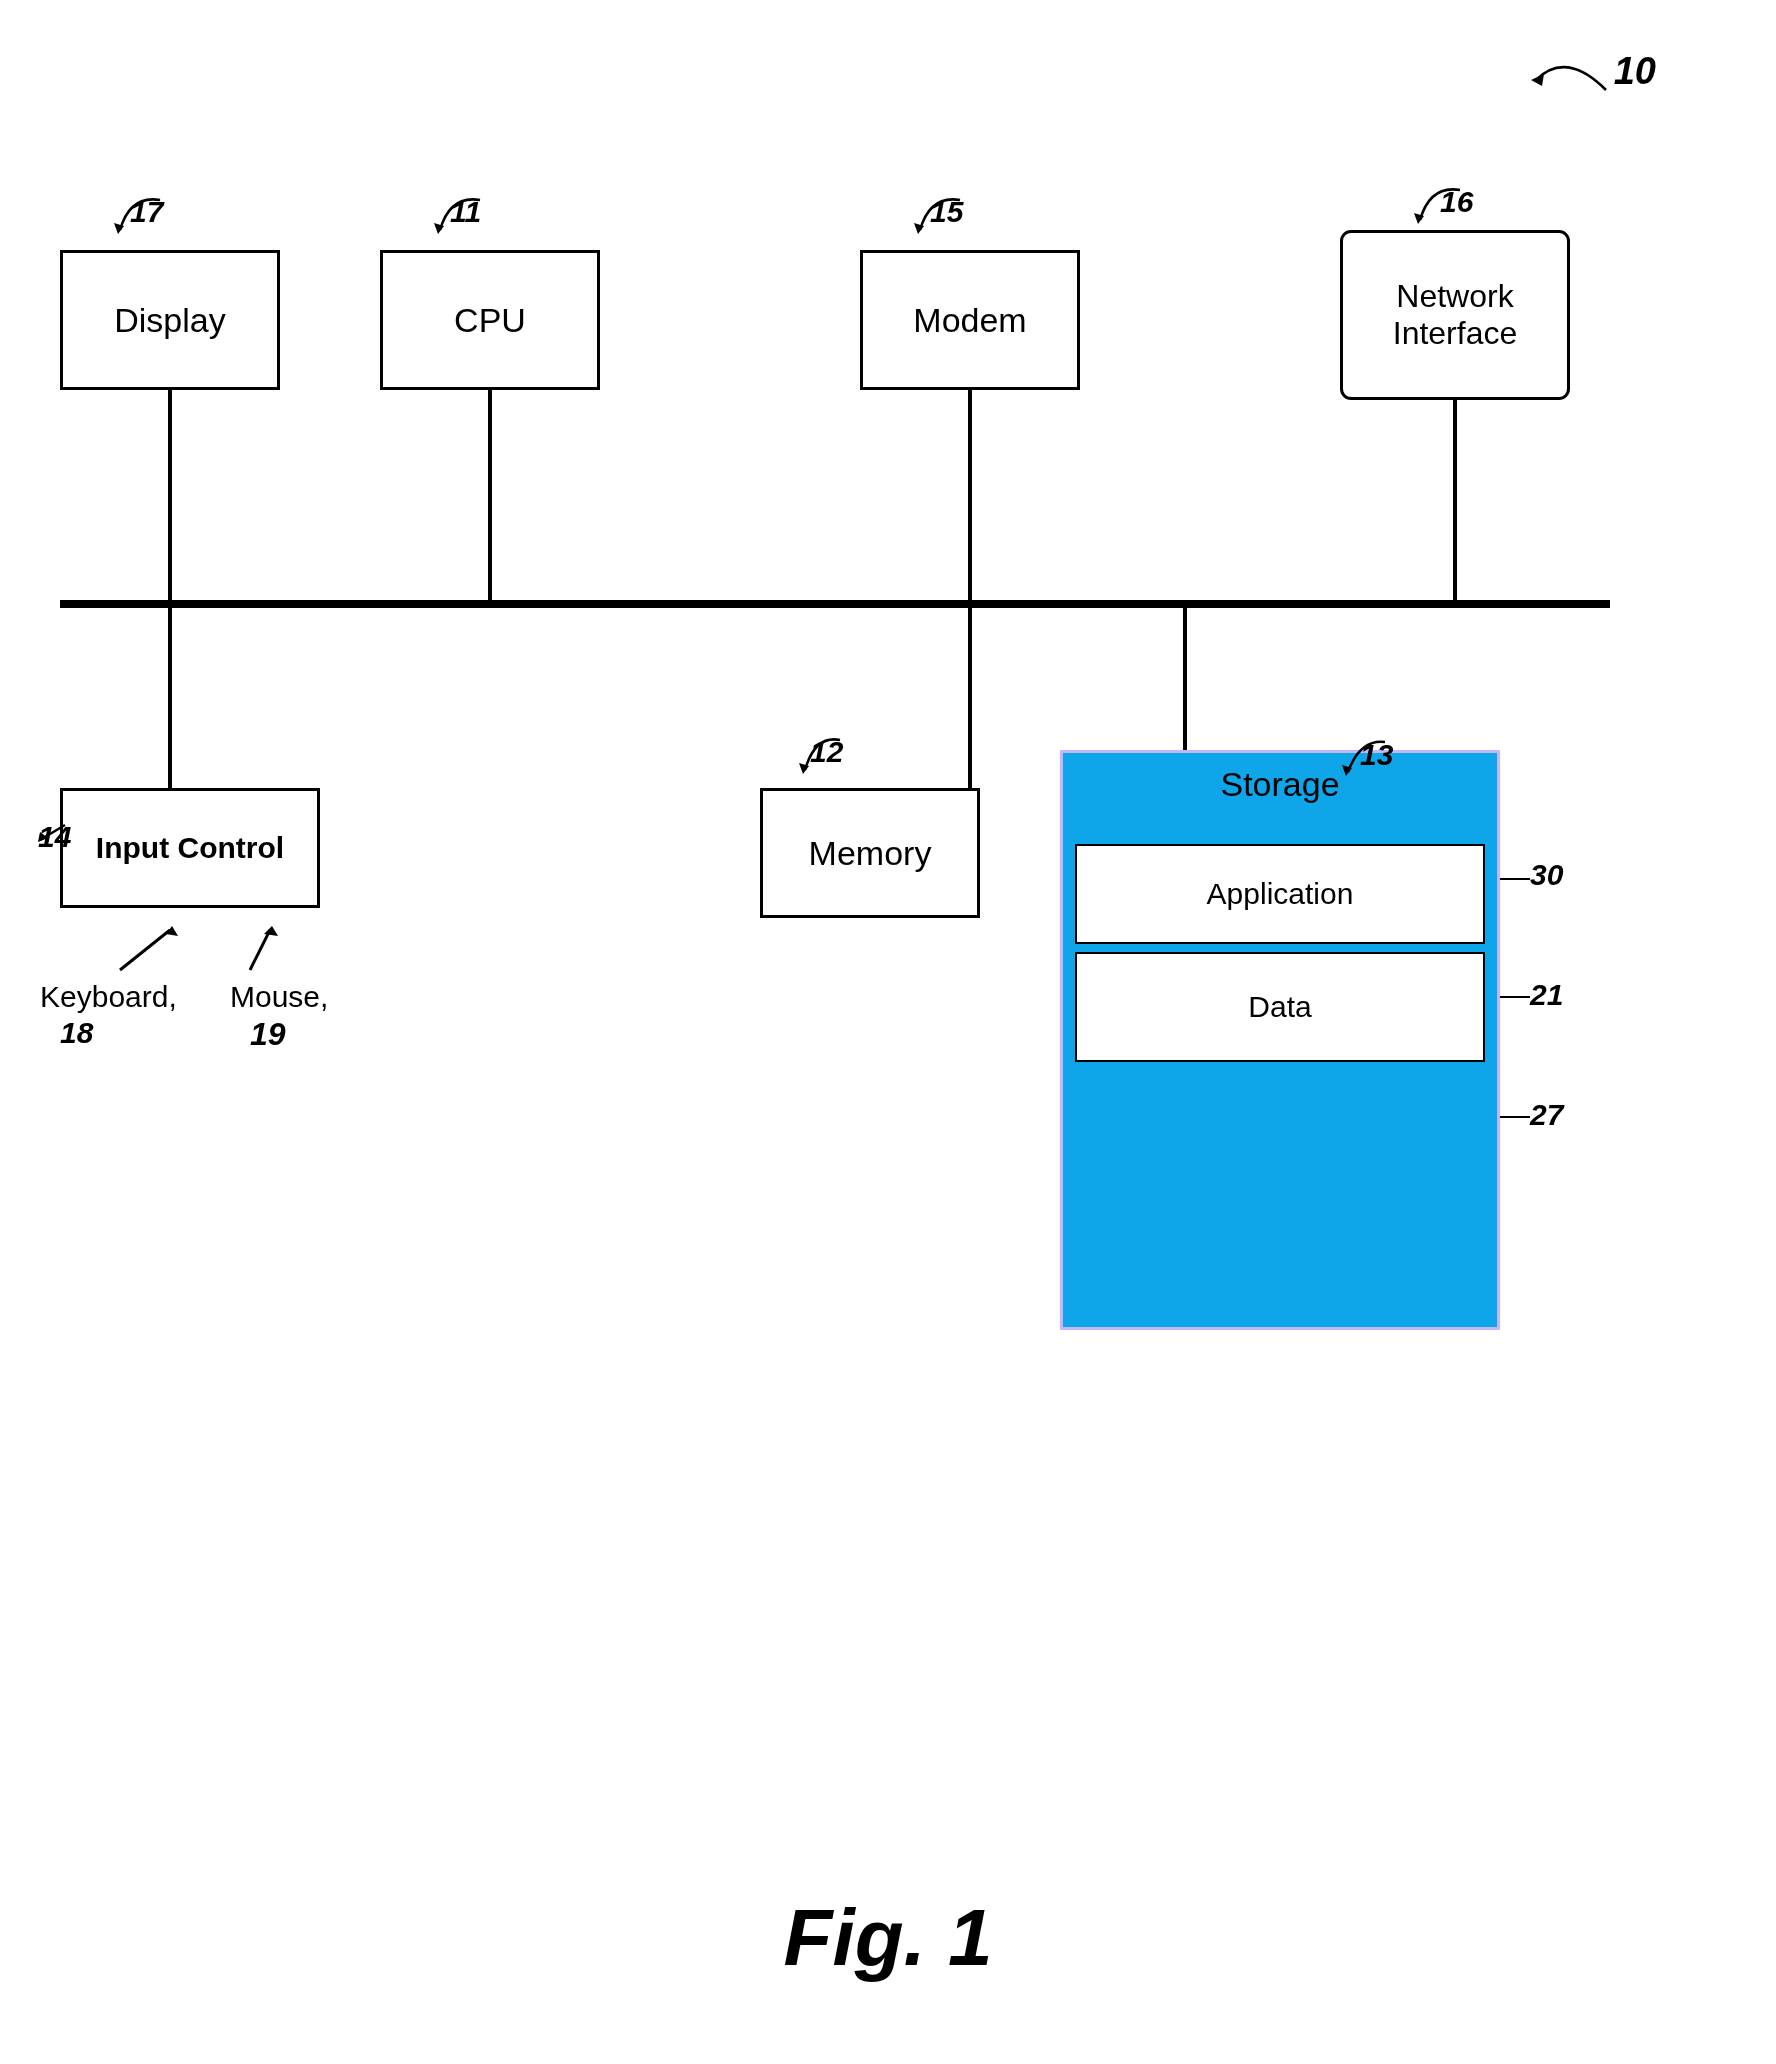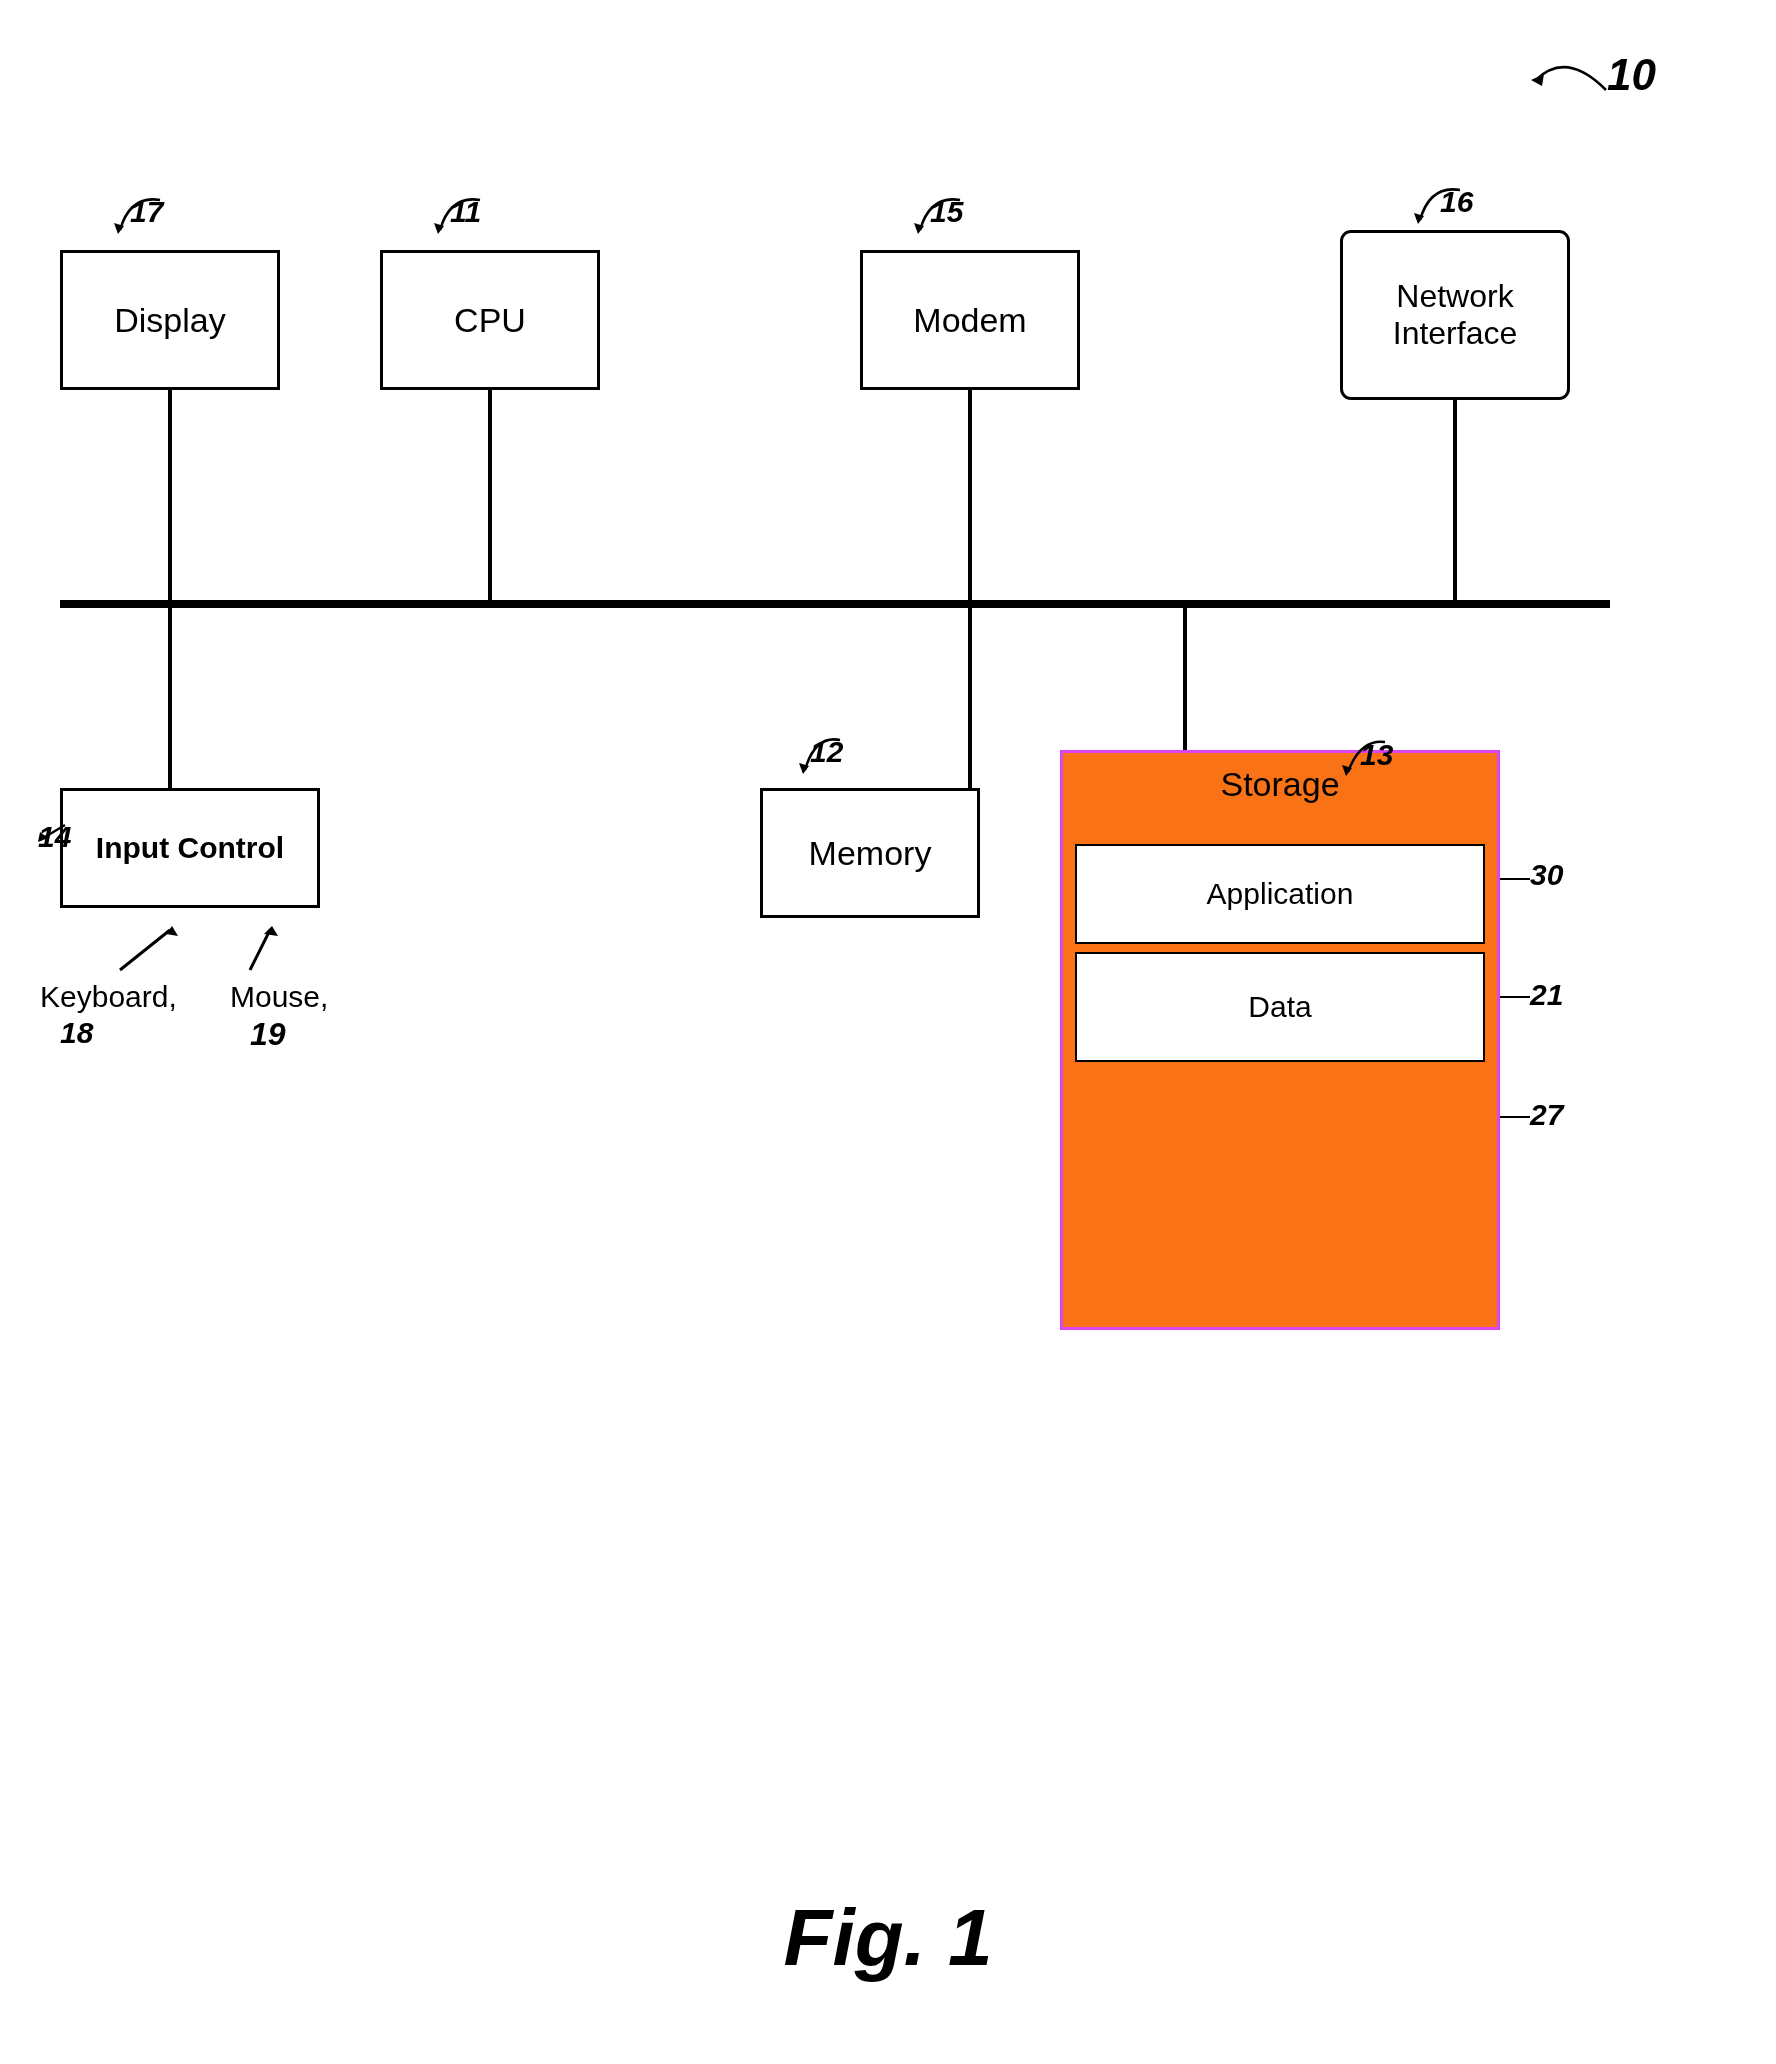--- a/index.html
+++ b/index.html
@@ -40,28 +40,28 @@
       display: flex;
       align-items: center;
       justify-content: center;
       font-size: 30px;
       margin: 8px 12px;
       padding: 10px;
     }
 
     .storage-outer {
       position: absolute;
-      border: 3px solid #d946ef;
-      background: #f97316;
+      border: 3px solid #c4b5fd;
+      background: #0ea5e9;
     }
   </style>
 </head>
 <body>
 
-<div style="position:absolute; top:50px; right:120px; font-size:44px; font-style:italic; font-weight:bold;">10</div>
+<div style="position:absolute; top:50px; right:120px; font-size:38px; font-style:italic; font-weight:bold;">10</div>
 
 <svg style="position:absolute; top:30px; right:150px; width:120px; height:80px;" viewBox="0 0 120 80">
   <path d="M 100,60 Q 60,20 30,50" fill="none" stroke="#000" stroke-width="2.5"></path>
   <polygon points="25,50 38,44 36,56" fill="#000"></polygon>
 </svg>
 
 <div class="box" style="left:60px; top:250px; width:220px; height:140px;">Display</div>
 
 <div class="ref-label" style="left:130px; top:195px;">17</div>
 <svg style="position:absolute; left:100px; top:190px; width:80px; height:65px;" viewBox="0 0 80 65">

